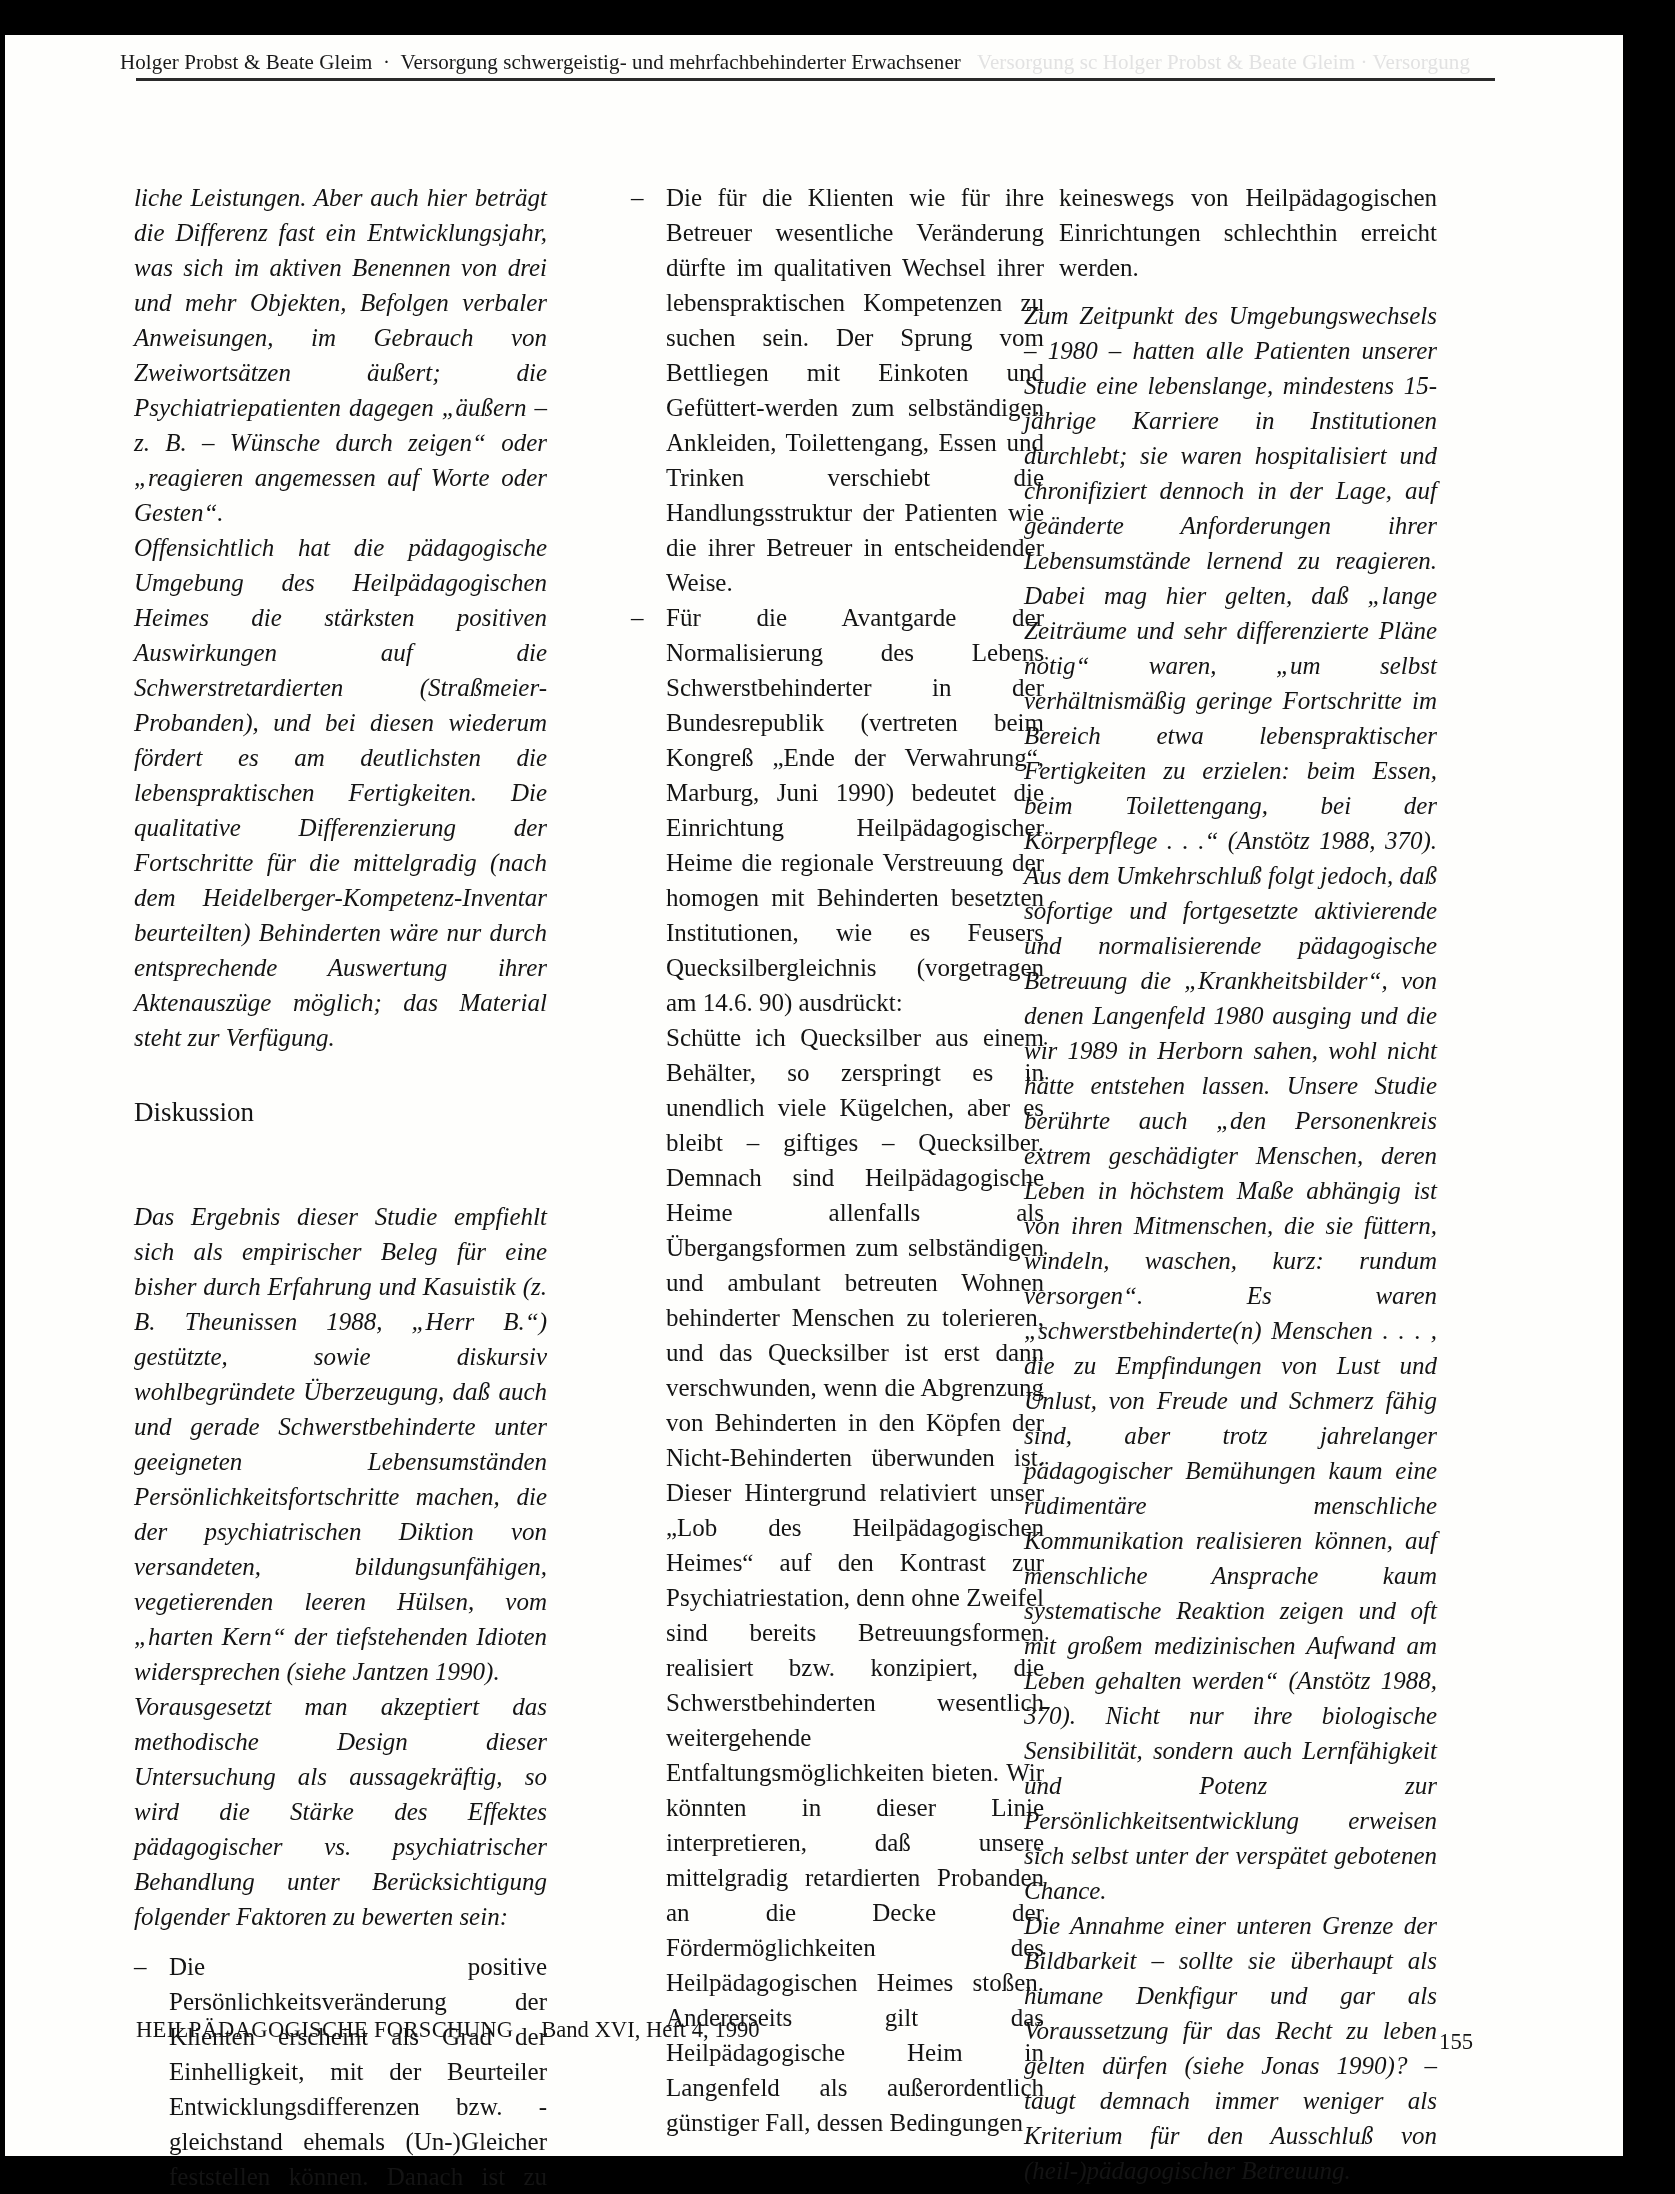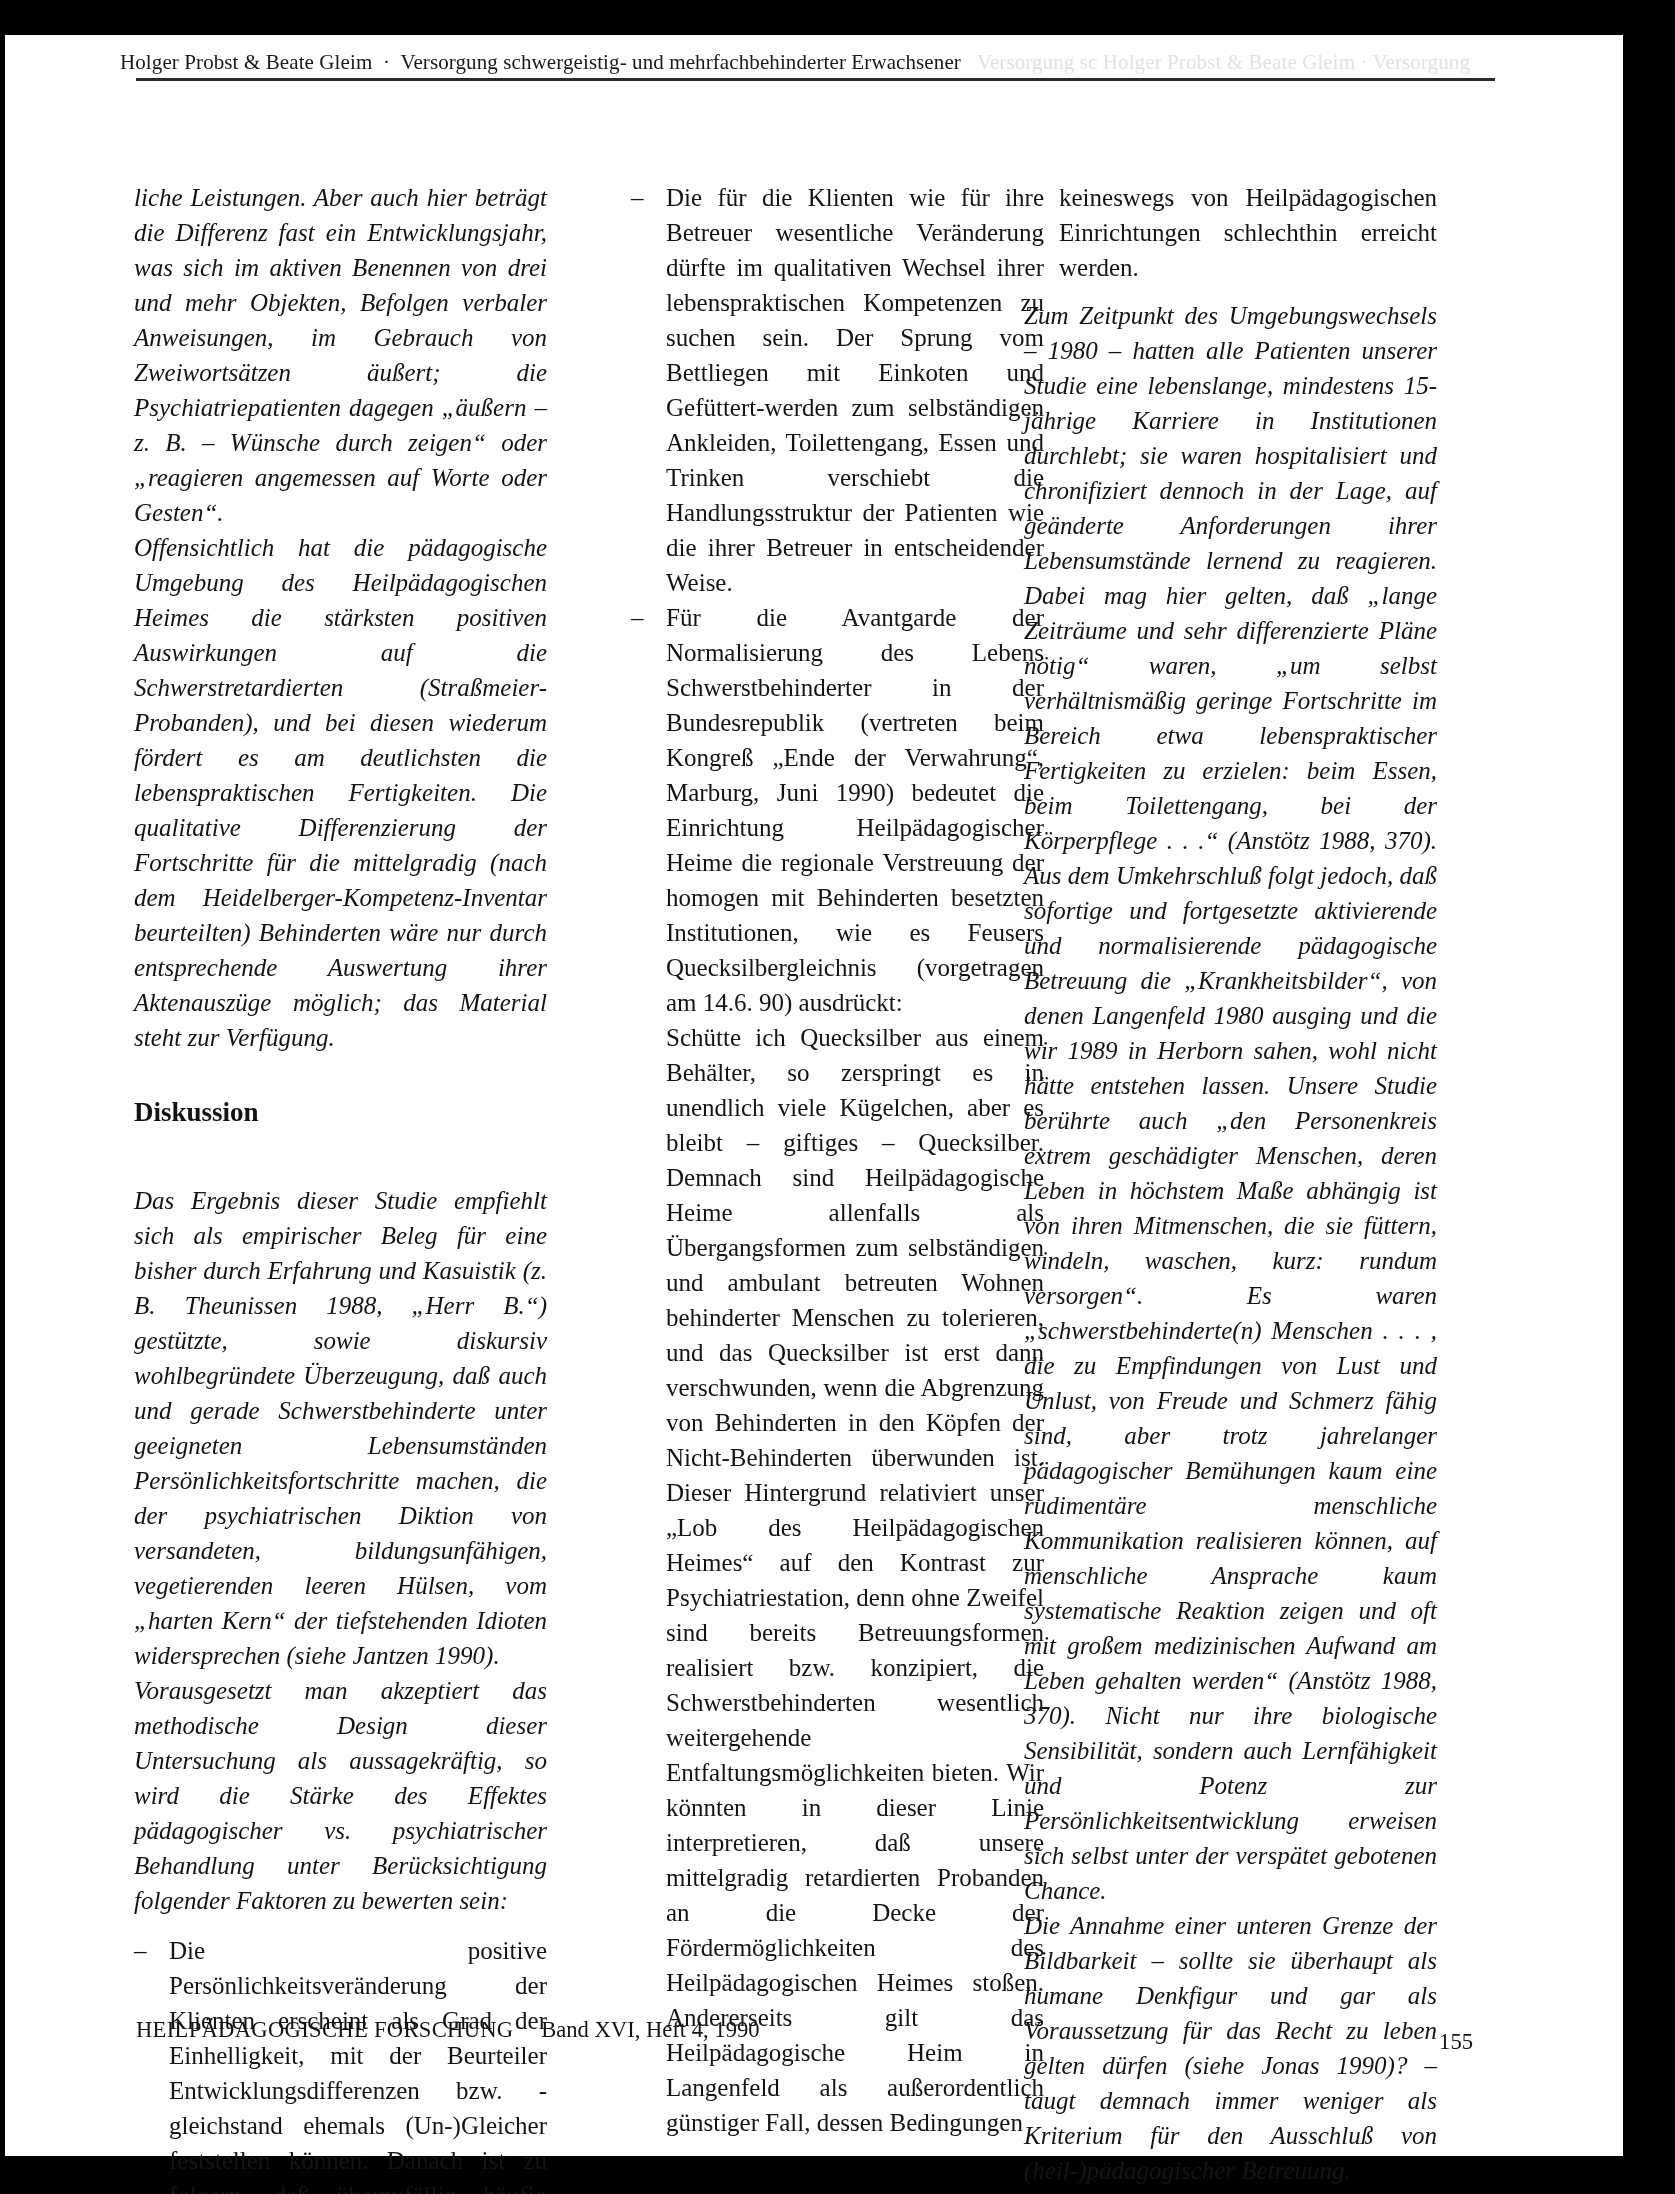--- a/index.html
+++ b/index.html
@@ -54,23 +54,23 @@
       hyphens: manual;
     }
     .col-1 { left: 134px; }
     .col-2 { left: 631px; }
     .col-3 { left: 1024px; }
 
     .para { margin: 0; font-style: italic; }
     .para.gap-before { margin-top: 13px; }
 
     .section-heading {
-      font-weight: bold;
+      font-weight: normal;
       font-size: 27px;
-      margin: 40px 0 54px 0;
+      margin: 40px 0 70px 0;
       line-height: 34px;
       text-align: left;
     }
     .dash-item {
       position: relative;
       padding-left: 35px;
       margin: 0;
     }
     .dash-item .dash {
       position: absolute;

